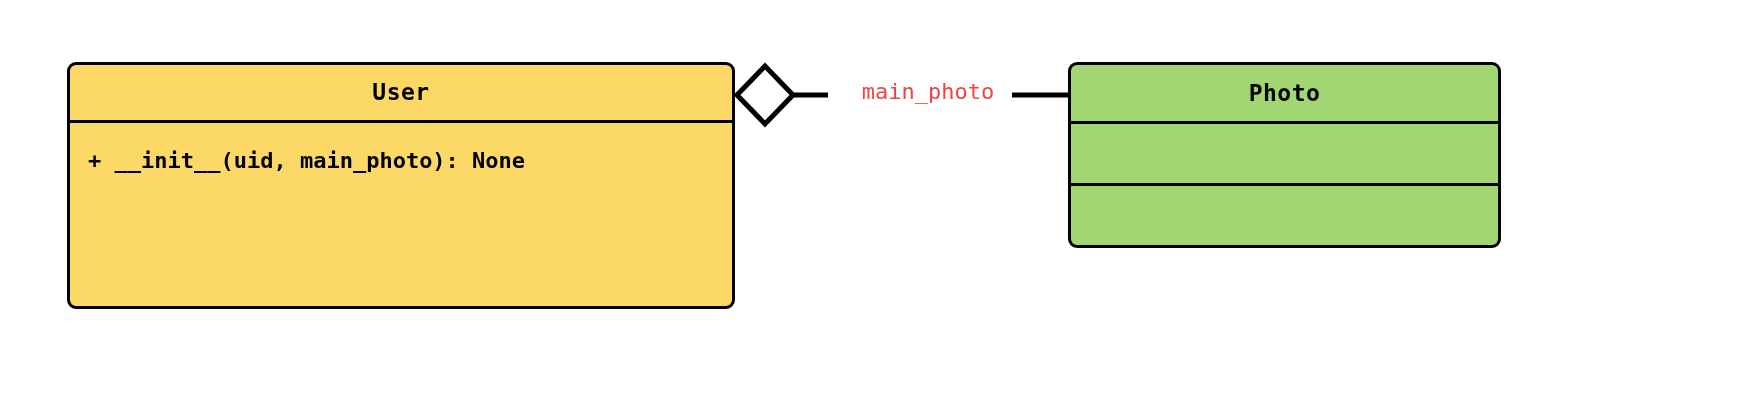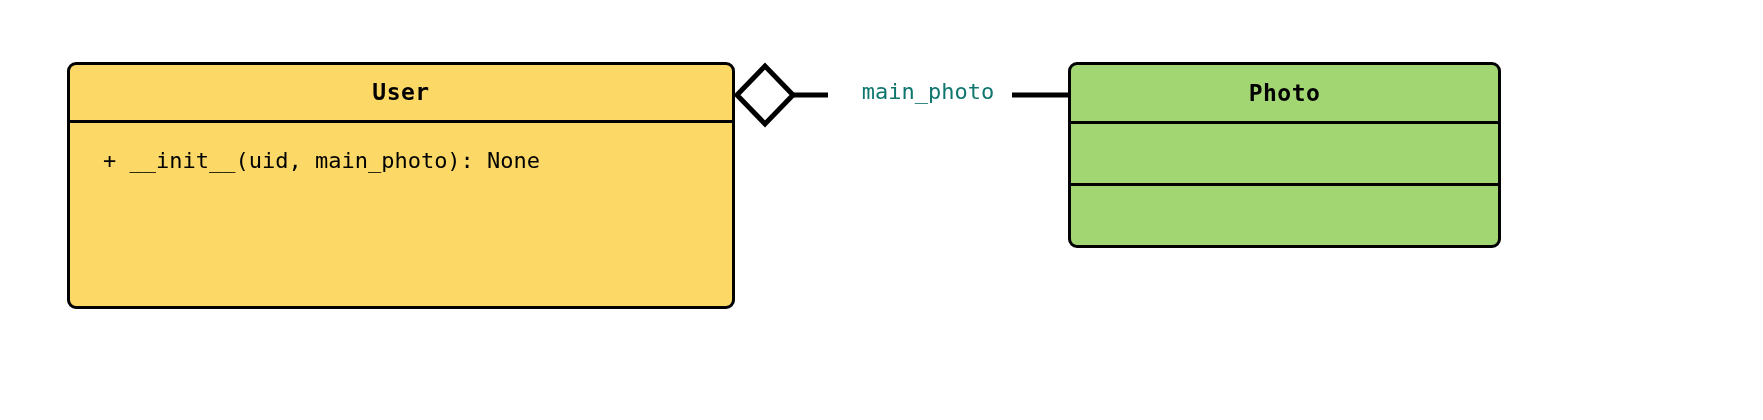--- a/index.html
+++ b/index.html
@@ -78,21 +78,22 @@
     line-height: 1;
   }
 
   
   .user-class .compartment.attributes {
     height: 117px;
     padding: 26px 0 0 18px;
   }
   .user-class .compartment.operations {
     height: 69px;
-    padding: 22px 0 0 33px;
+    padding: 22px 0 0 18px;
+    font-weight: bold;
   }
 
   .photo-class .compartment.attributes  { height: 62px; }
   .photo-class .compartment.operations  { height: 62px; }
 
   .member-line {
     font-size: 22px;
     color: #000000;
     line-height: 1.42;
     white-space: pre;
@@ -112,21 +113,21 @@
     pointer-events: none;
   }
 
   .assoc-label {
     position: absolute;
     left: 828px;
     top: 81px;
     width: 200px;
     text-align: center;
     font-size: 22px;
-    color: #0f766e;
+    color: #ef4444;
     line-height: 1;
     white-space: pre;
   }
 </style>
 </head>
 <body>
 
 <div id="diagram-canvas">
 
   <div class="uml-class user-class">

